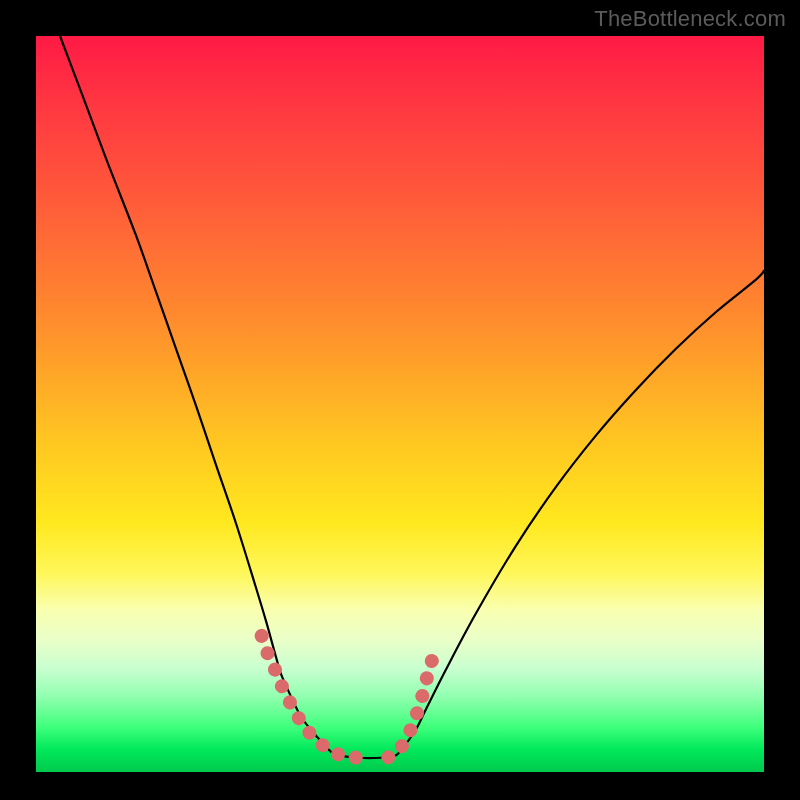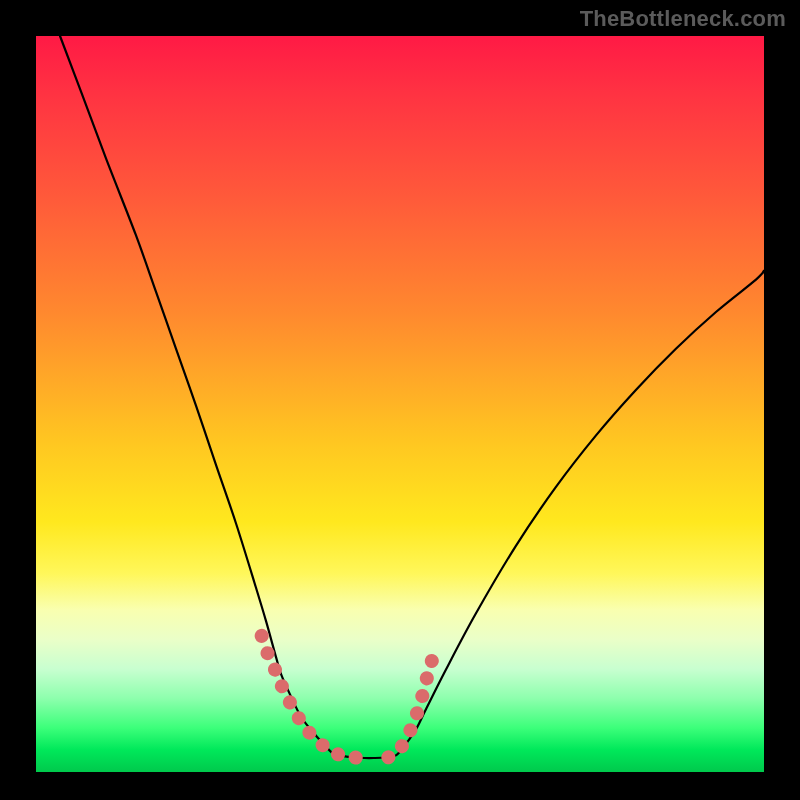--- a/index.html
+++ b/index.html
@@ -43,21 +43,21 @@
       #00e85a 97%,
       #00c94c 100%
     );
   }
   .branding {
     position: absolute;
     top: 6px;
     right: 14px;
     color: #5b5b5b;
     font-size: 22px;
-    font-weight: 700;
+    font-weight: 400;
     letter-spacing: 0.2px;
     user-select: none;
     text-align: center;
   }
   svg.curves {
     position: absolute;
     left: 0;
     top: 0;
     width: 728px;
     height: 736px;

